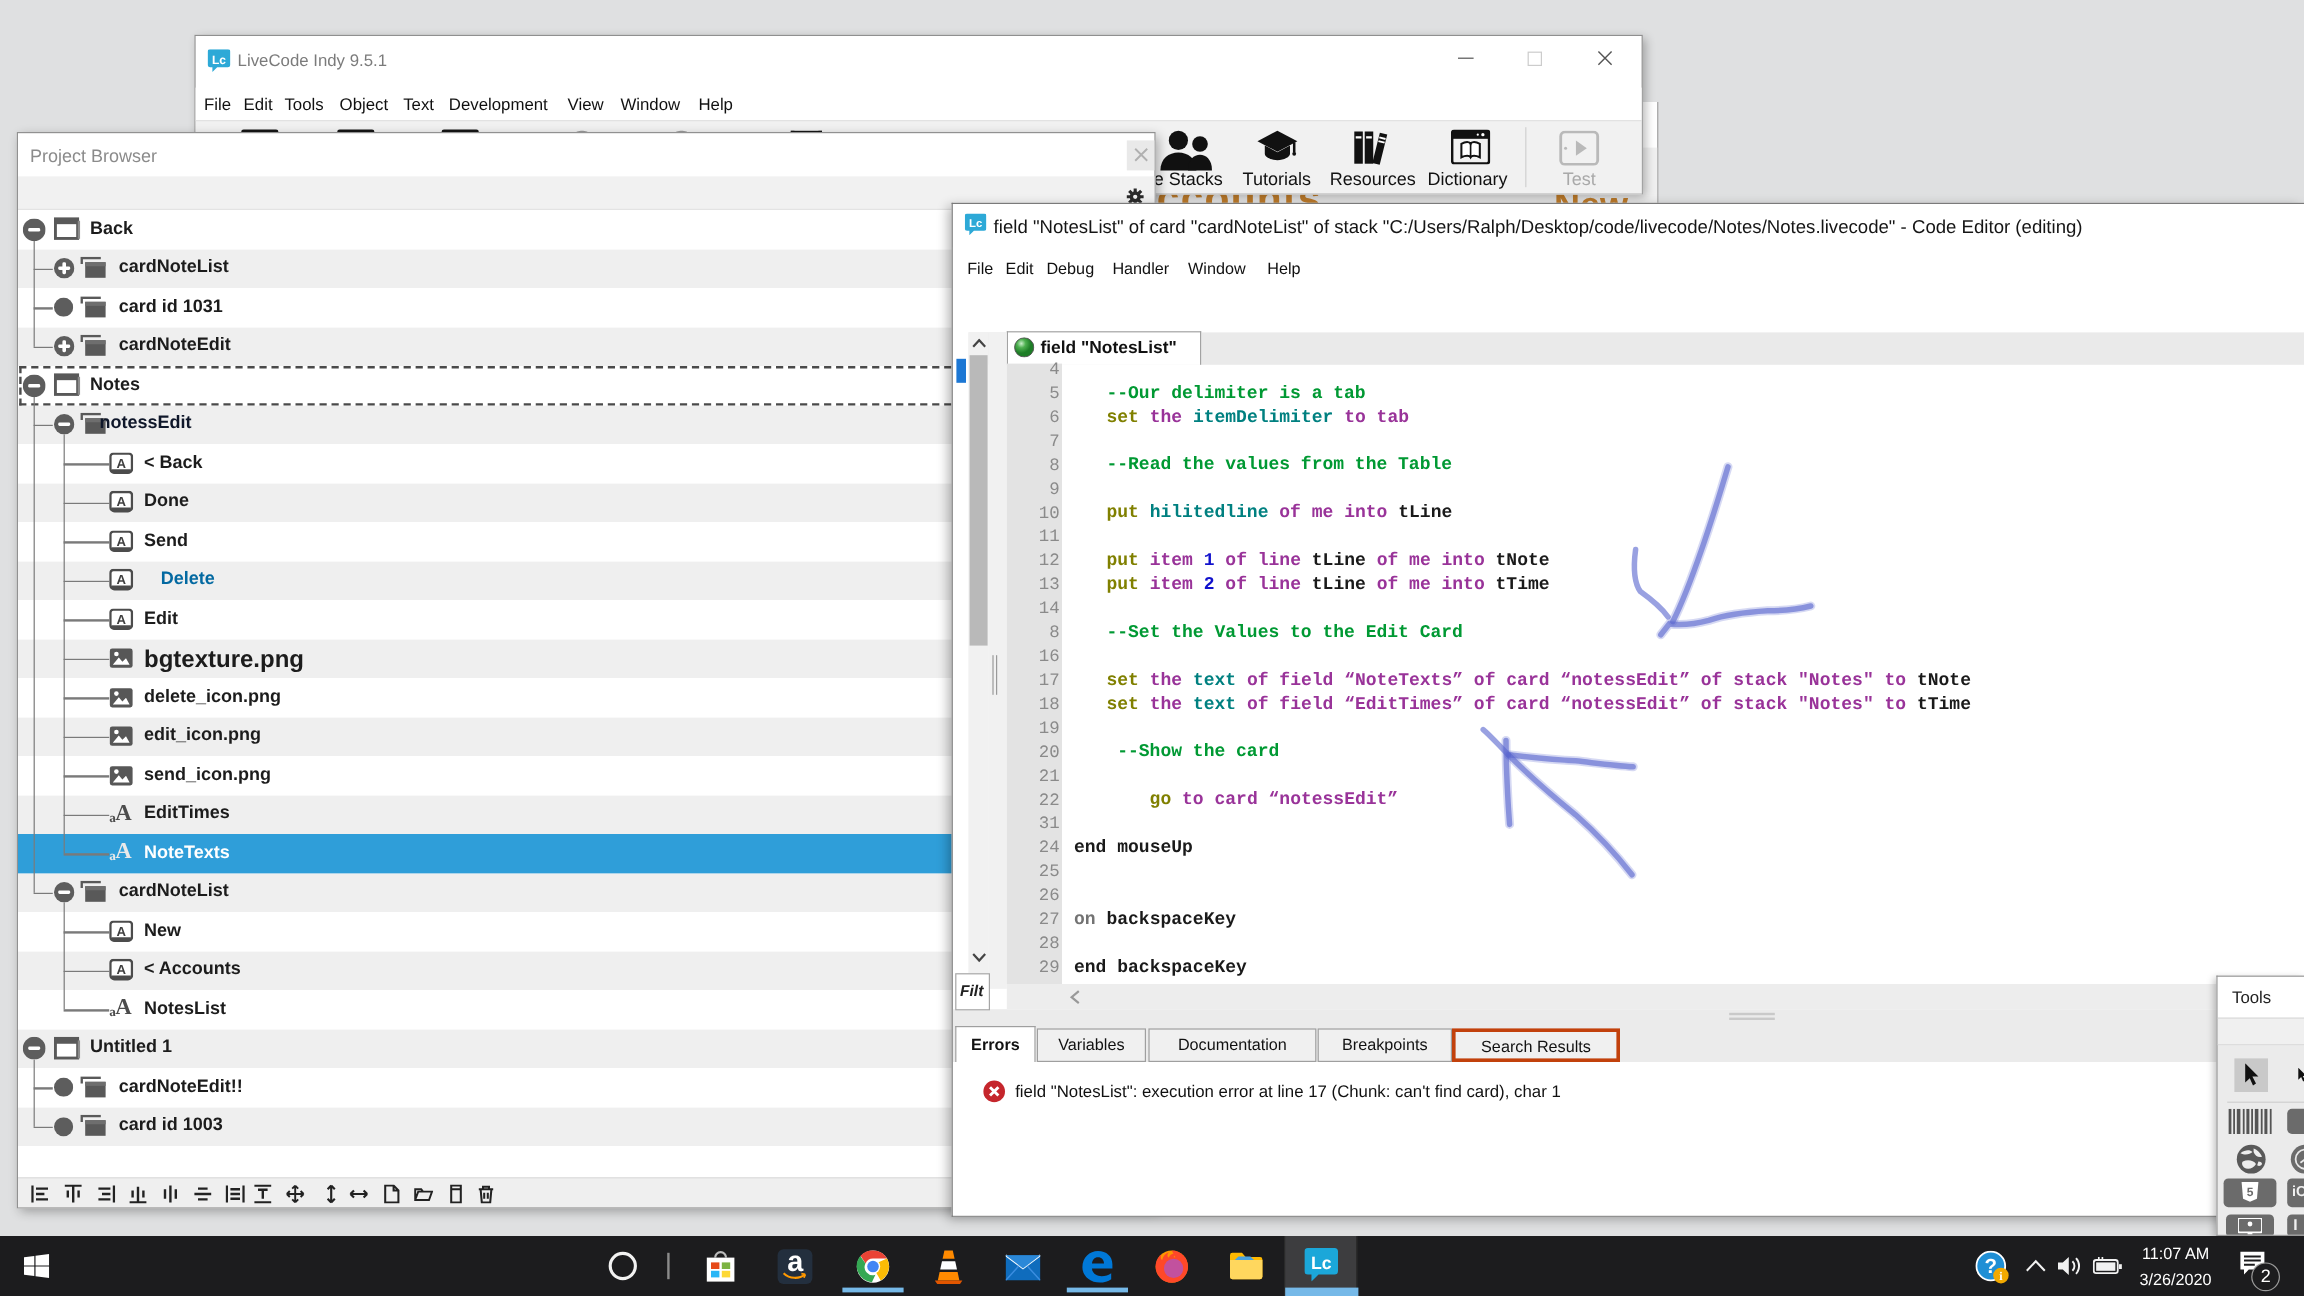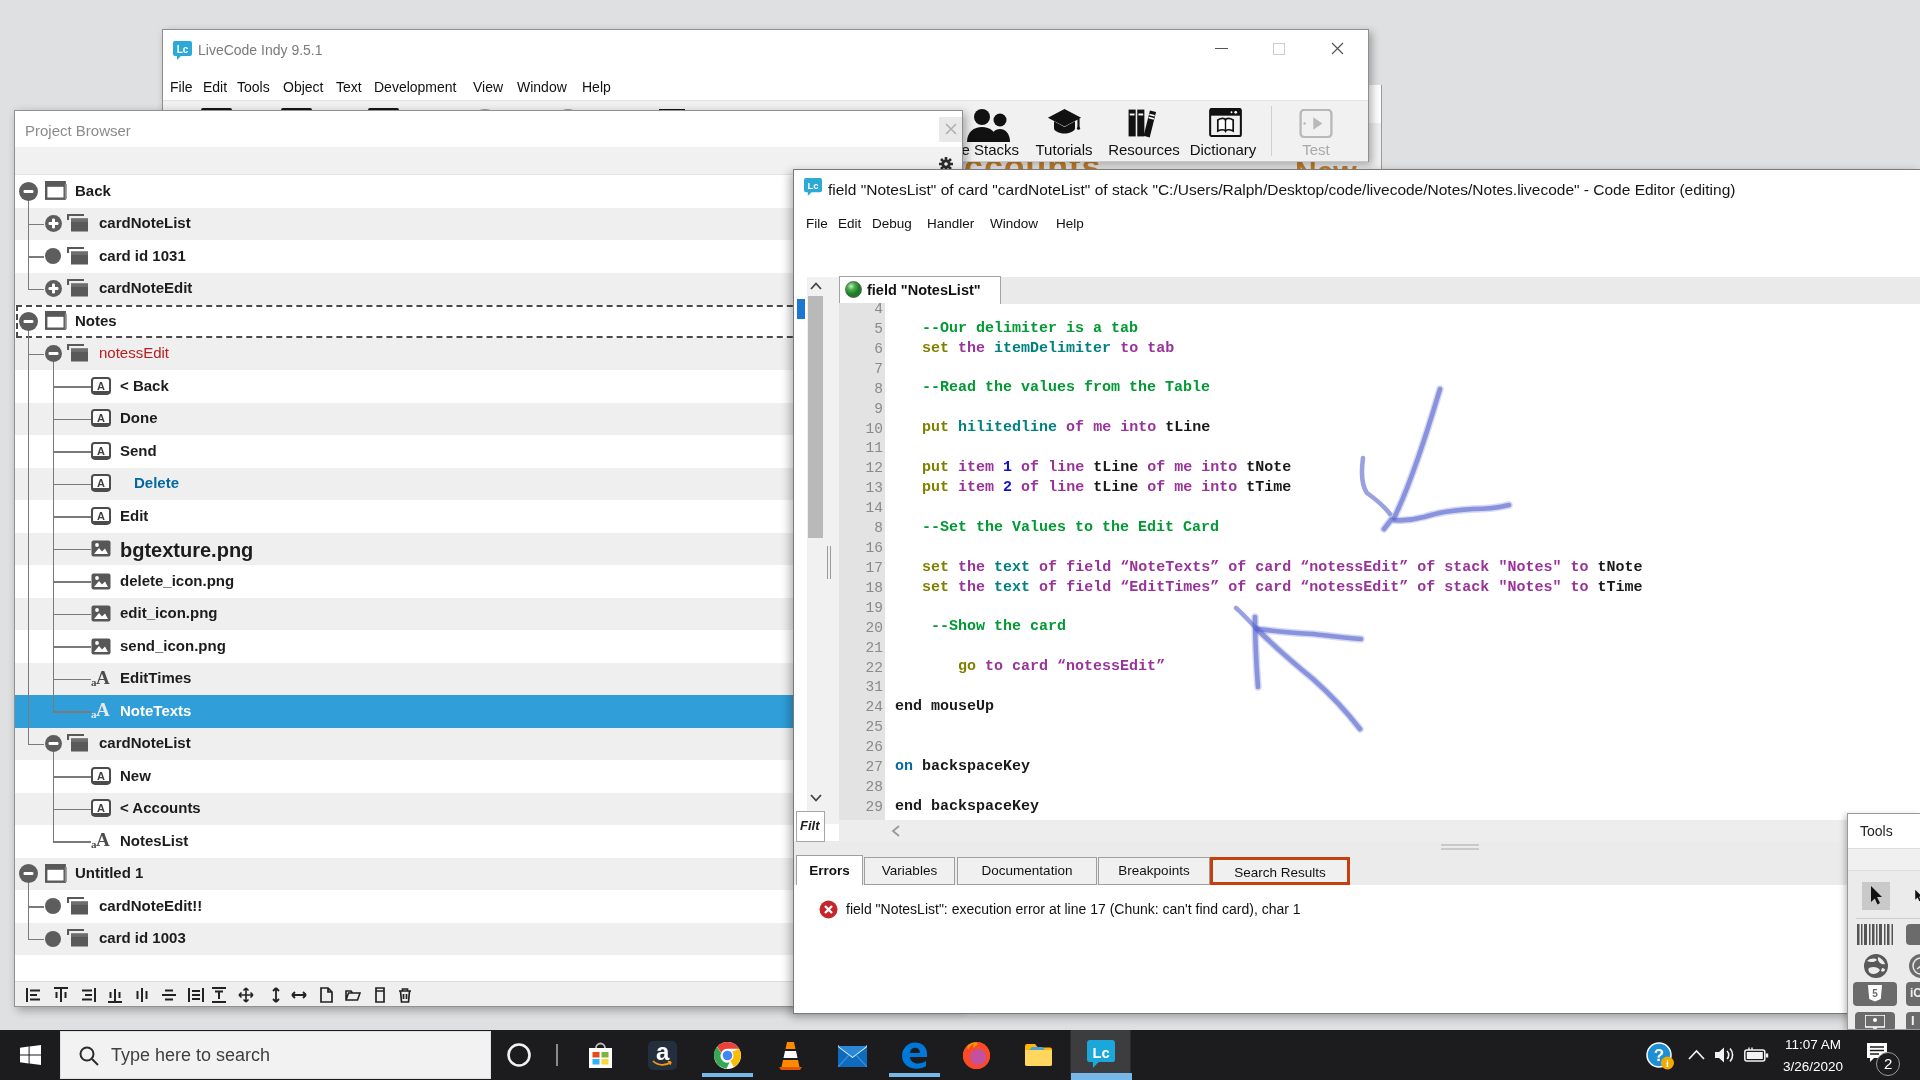--- a/index.html
+++ b/index.html
@@ -208,21 +208,21 @@
     <div class="abs" style="left:60px;top:200.75px;font-size:15px;font-weight:600;color:#1c1c1c;">Notes</div>
     <svg class="abs" style="left:29.5px;top:234.25px;" width="17.0" height="17.0">
       <circle cx="8.5" cy="8.5" r="8.5" fill="#5d5d5d"></circle>
       <rect x="3.5" y="7.0" width="10" height="3" rx="1.2" fill="#fff"></rect>
     </svg>
     <svg class="abs" style="left:52px;top:233.25px;" width="23" height="19" viewBox="0 0 23 19">
       <path d="M1 6 V1 H17" fill="none" stroke="#595959" stroke-width="2.2"></path>
       <rect x="4" y="4.5" width="17" height="13" fill="#595959"></rect>
       <rect x="4" y="4.5" width="17" height="3.4" fill="#6e6e6e"></rect>
     </svg>
-    <div class="abs" style="left:84px;top:233.25px;font-size:15px;font-weight:400;color:#b91c1c;">notessEdit</div>
+    <div class="abs" style="left:68px;top:233.25px;font-size:15px;font-weight:700;color:#0f172a;">notessEdit</div>
     <svg class="abs" style="left:76px;top:265.75px;" width="20" height="19" viewBox="0 0 20 19">
       <rect x="1" y="1" width="18" height="15.5" rx="2.5" fill="#fff" stroke="#4c4c4c" stroke-width="2"></rect>
       <path d="M2 14 h16 v1.5 a2.5 2.5 0 0 1 -2.5 2.5 h-11 a2.5 2.5 0 0 1 -2.5 -2.5 z" fill="#4c4c4c"></path>
       <text x="10" y="12.6" text-anchor="middle" font-size="11" font-weight="bold" fill="#3f3f3f" font-family="Liberation Sans">A</text>
     </svg>
     <div class="abs" style="left:105px;top:265.75px;font-size:15px;font-weight:600;color:#1c1c1c;">&lt; Back</div>
     <svg class="abs" style="left:76px;top:298.25px;" width="20" height="19" viewBox="0 0 20 19">
       <rect x="1" y="1" width="18" height="15.5" rx="2.5" fill="#fff" stroke="#4c4c4c" stroke-width="2"></rect>
       <path d="M2 14 h16 v1.5 a2.5 2.5 0 0 1 -2.5 2.5 h-11 a2.5 2.5 0 0 1 -2.5 -2.5 z" fill="#4c4c4c"></path>
       <text x="10" y="12.6" text-anchor="middle" font-size="11" font-weight="bold" fill="#3f3f3f" font-family="Liberation Sans">A</text>
@@ -458,21 +458,21 @@
     <div class="abs" style="left:101px;top:448.42px;font-size:15px;font-weight:bold;font-family:'Liberation Mono',monospace;white-space:pre;">&nbsp;&nbsp;&nbsp;&nbsp;<span style="color:#009933">--Show the card</span></div>
     <div class="abs" style="left:45px;top:469.64px;width:44px;text-align:right;font-size:14.5px;color:#8a8a8a;font-family:'Liberation Mono',monospace;">21</div>
     <div class="abs" style="left:45px;top:489.56px;width:44px;text-align:right;font-size:14.5px;color:#8a8a8a;font-family:'Liberation Mono',monospace;">22</div>
     <div class="abs" style="left:101px;top:488.26px;font-size:15px;font-weight:bold;font-family:'Liberation Mono',monospace;white-space:pre;">&nbsp;&nbsp;&nbsp;&nbsp;&nbsp;&nbsp;&nbsp;<span style="color:#808000">go</span><span style="color:#1a1a1a"> </span><span style="color:#993399">to</span><span style="color:#1a1a1a"> </span><span style="color:#993399">card</span><span style="color:#1a1a1a"> </span><span style="color:#993399">“notessEdit”</span></div>
     <div class="abs" style="left:45px;top:509.48px;width:44px;text-align:right;font-size:14.5px;color:#8a8a8a;font-family:'Liberation Mono',monospace;">31</div>
     <div class="abs" style="left:45px;top:529.40px;width:44px;text-align:right;font-size:14.5px;color:#8a8a8a;font-family:'Liberation Mono',monospace;">24</div>
     <div class="abs" style="left:101px;top:528.10px;font-size:15px;font-weight:bold;font-family:'Liberation Mono',monospace;white-space:pre;"><span style="color:#1a1a1a">end</span><span style="color:#1a1a1a"> </span><span style="color:#1a1a1a">mouseUp</span></div>
     <div class="abs" style="left:45px;top:549.32px;width:44px;text-align:right;font-size:14.5px;color:#8a8a8a;font-family:'Liberation Mono',monospace;">25</div>
     <div class="abs" style="left:45px;top:569.24px;width:44px;text-align:right;font-size:14.5px;color:#8a8a8a;font-family:'Liberation Mono',monospace;">26</div>
     <div class="abs" style="left:45px;top:589.16px;width:44px;text-align:right;font-size:14.5px;color:#8a8a8a;font-family:'Liberation Mono',monospace;">27</div>
-    <div class="abs" style="left:101px;top:587.86px;font-size:15px;font-weight:bold;font-family:'Liberation Mono',monospace;white-space:pre;"><span style="color:#0369a1">on</span><span style="color:#1a1a1a"> </span><span style="color:#1a1a1a">backspaceKey</span></div>
+    <div class="abs" style="left:101px;top:587.86px;font-size:15px;font-weight:bold;font-family:'Liberation Mono',monospace;white-space:pre;"><span style="color:#737373">on</span><span style="color:#1a1a1a"> </span><span style="color:#1a1a1a">backspaceKey</span></div>
     <div class="abs" style="left:45px;top:609.08px;width:44px;text-align:right;font-size:14.5px;color:#8a8a8a;font-family:'Liberation Mono',monospace;">28</div>
     <div class="abs" style="left:45px;top:629.00px;width:44px;text-align:right;font-size:14.5px;color:#8a8a8a;font-family:'Liberation Mono',monospace;">29</div>
     <div class="abs" style="left:101px;top:627.70px;font-size:15px;font-weight:bold;font-family:'Liberation Mono',monospace;white-space:pre;"><span style="color:#1a1a1a">end</span><span style="color:#1a1a1a"> </span><span style="color:#1a1a1a">backspaceKey</span></div>
   <svg class="abs" style="left:0;top:0;" width="1127" height="845" viewBox="0 0 1127 845">
    <g fill="none" stroke="#5a68ce" stroke-opacity="0.62" stroke-width="4.6" stroke-linecap="round">
     <path d="M646,219 C640,239 631,268 624,288 C615,314 605,338 600,348"></path>
     <path d="M569,288 C567,303 568,316 573,323 C580,328 590,336 596,344"></path>
     <path d="M590,359 L597,350 C607,351 619,350 630,347 C645,342 662,340 679,339 C695,339 707,337 715,335"></path>
     <path d="M442,438 C448,443 455,451 463,459"></path>
     <path d="M461,447 C461,463 462,486 463,503 L464,517"></path>
@@ -565,27 +565,20 @@
   <div class="abs" style="left:63px;top:199px;font-size:13px;color:#f0f0f0;font-weight:bold;">I</div>
 </div>
 
 <div class="abs" style="left:0;top:1030px;width:1920px;height:50px;background:#1c1c1e;">
     <svg class="abs" style="left:20px;top:15px;" width="21" height="20" viewBox="0 0 21 20">
  <path d="M0 2.8 L8.6 1.6 V9.5 H0 Z" fill="#fff"></path>
       <path d="M9.6 1.45 L21 0 V9.5 H9.6 Z" fill="#fff"></path>
  <path d="M0 10.5 H8.6 V18.4 L0 17.2 Z" fill="#fff"></path>
       <path d="M9.6 10.5 H21 V20 L9.6 18.55 Z" fill="#fff"></path>
 </svg>
-    <div class="abs" style="left:60px;top:1px;width:431px;height:48px;background:#f2f2f2;border:1px solid #e0e0e0;">
-  <svg class="abs" style="left:17px;top:13px;" width="22" height="22" viewBox="0 0 22 22">
-        <circle cx="9" cy="9" r="6.5" fill="none" stroke="#2b2b2b" stroke-width="2"></circle>
-        <path d="M14 14 L20 20" stroke="#2b2b2b" stroke-width="2"></path>
-      </svg>
-  <div class="abs" style="left:50px;top:13px;font-size:18px;color:#3f3f3f;">Type here to search</div>
-</div>
     <svg class="abs" style="left:505px;top:11px;" width="28" height="28" viewBox="0 0 28 28">
       <circle cx="14" cy="14" r="10.5" fill="none" stroke="#f2f2f2" stroke-width="2.6"></circle>
     </svg>
     <div class="abs" style="left:556px;top:14px;width:1.6px;height:22px;background:#8b8b8b;"></div>
     <svg class="abs" style="left:587px;top:12px;" width="27" height="27" viewBox="0 0 27 27">
  <path d="M9 6 a4.5 4.5 0 0 1 9 0" fill="none" stroke="#bbb" stroke-width="1.8"></path>
  <rect x="2" y="6" width="23" height="20" fill="#fff"></rect>
  <rect x="5.5" y="10" width="7" height="5.5" fill="#e64a19"></rect>
       <rect x="14.5" y="10" width="7" height="5.5" fill="#7cb342"></rect>
  <rect x="5.5" y="17" width="7" height="5.5" fill="#29b6f6"></rect>

